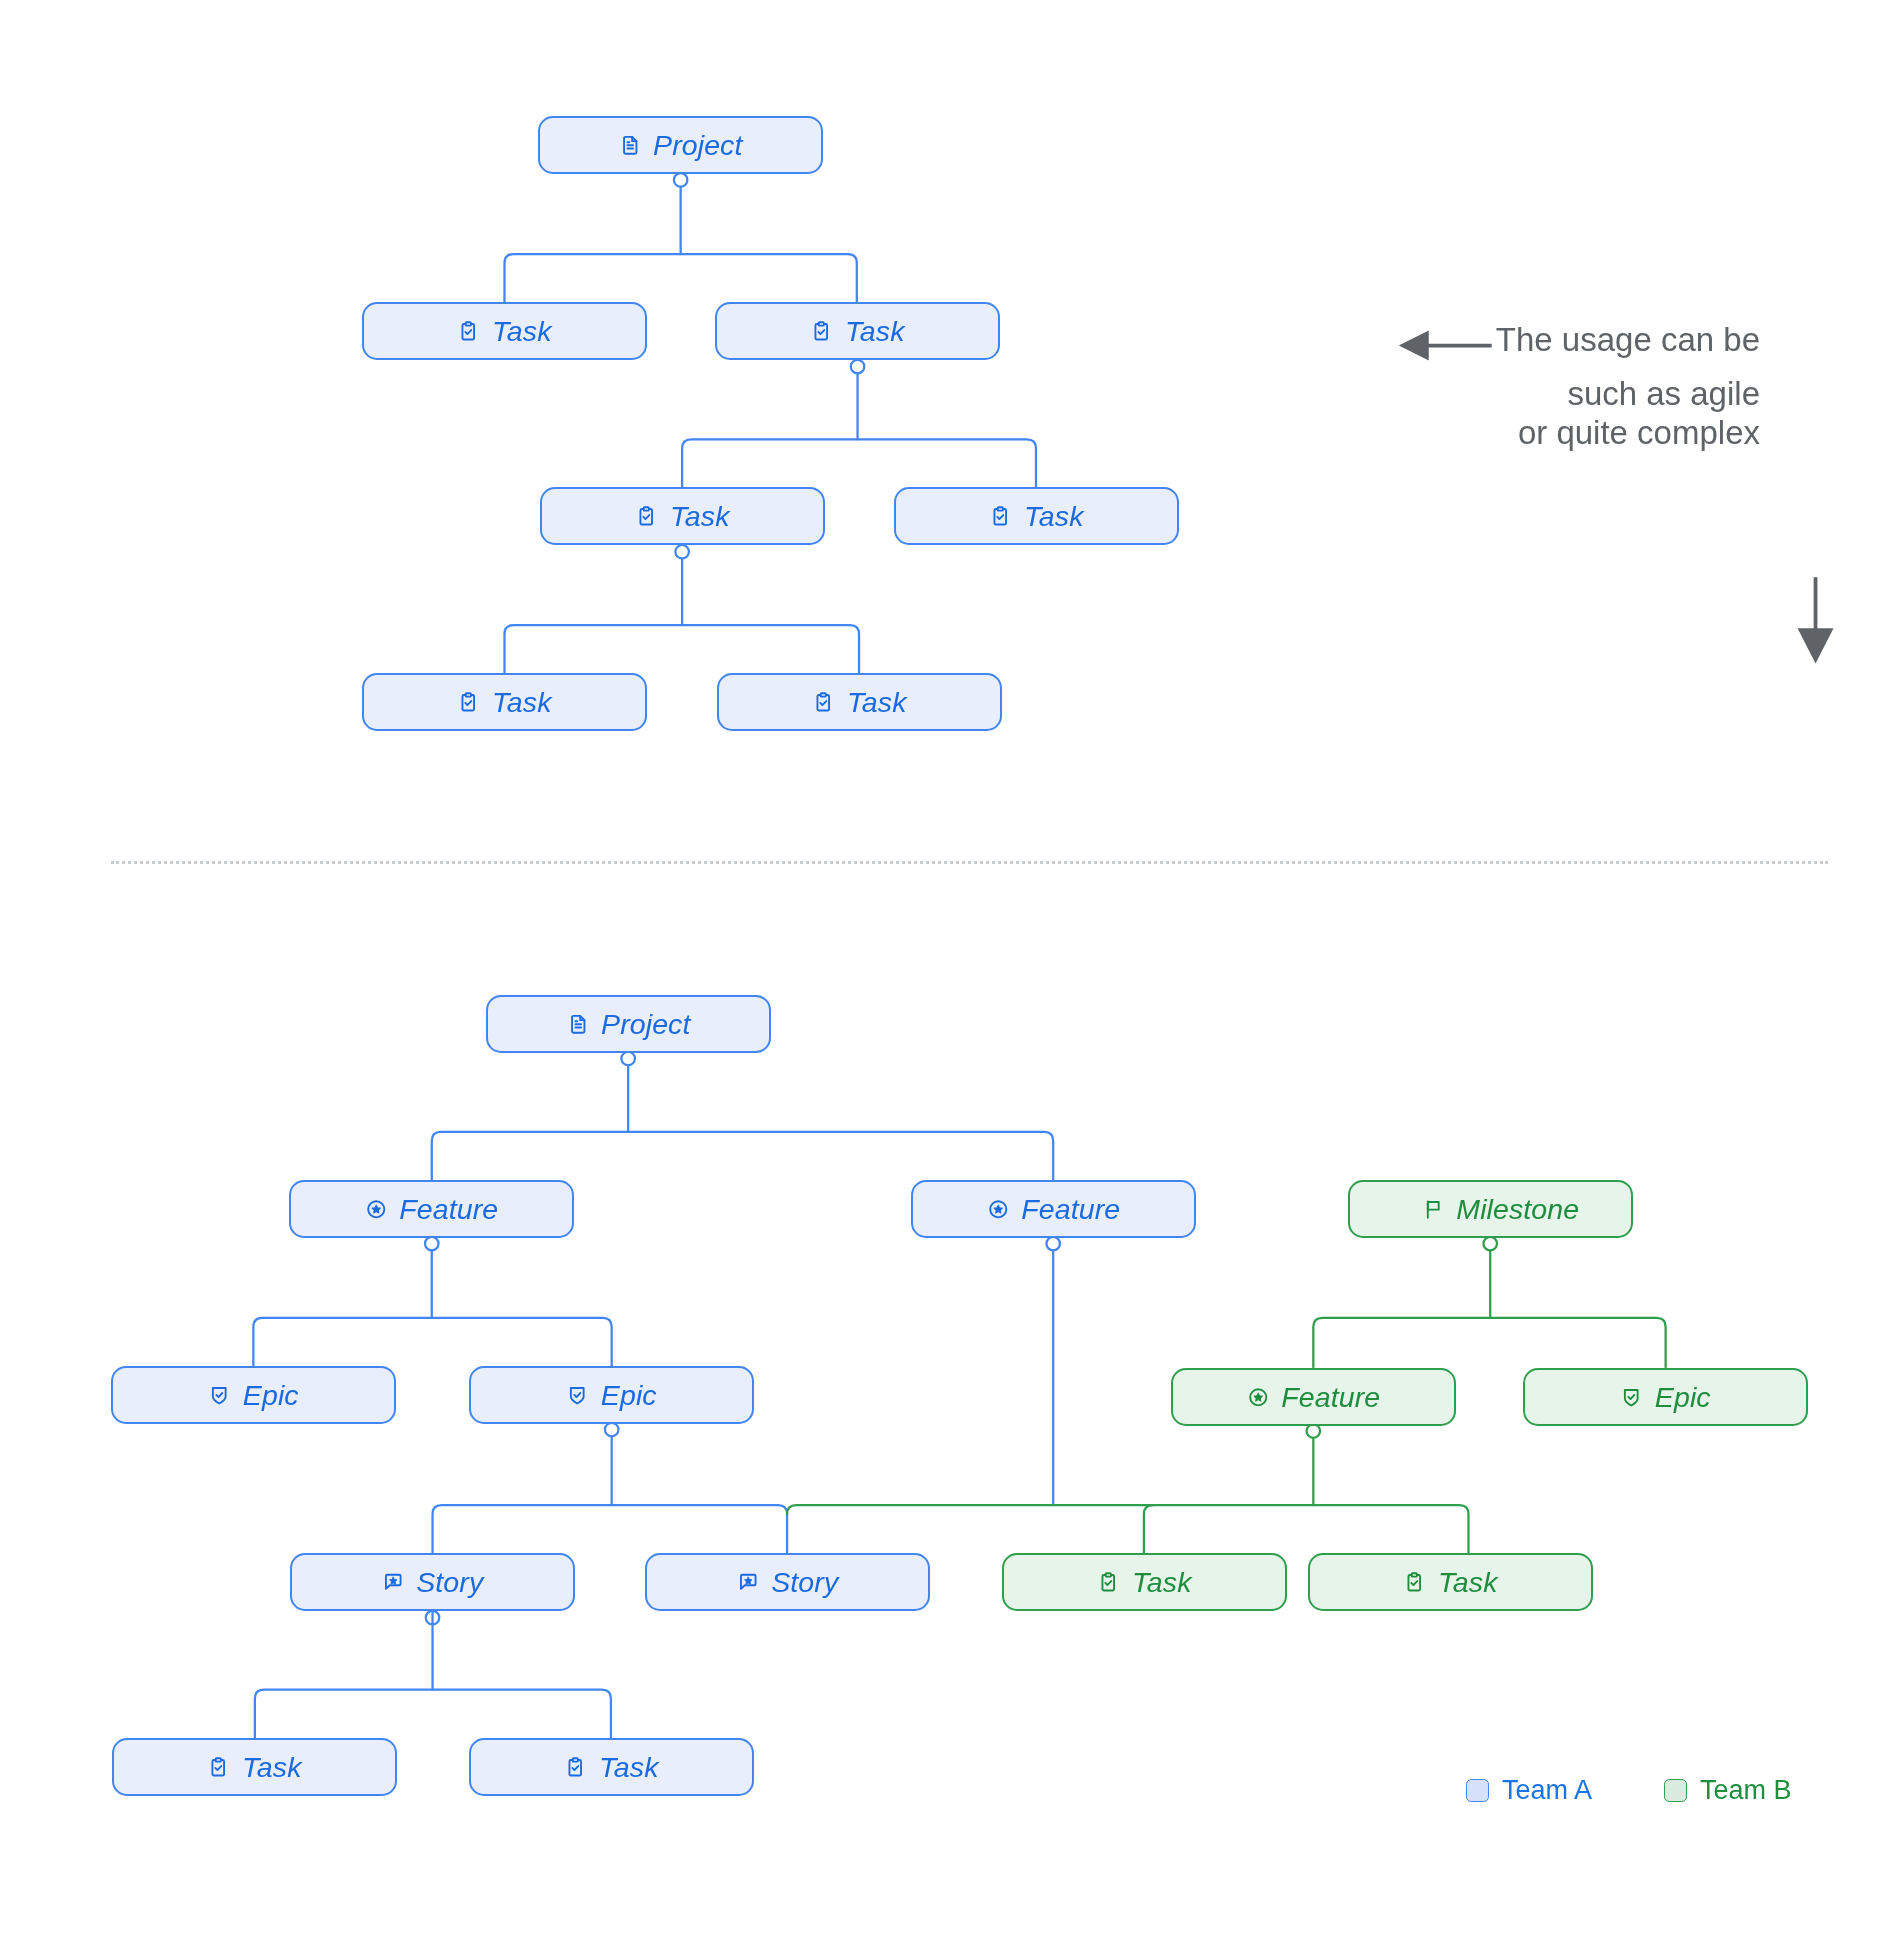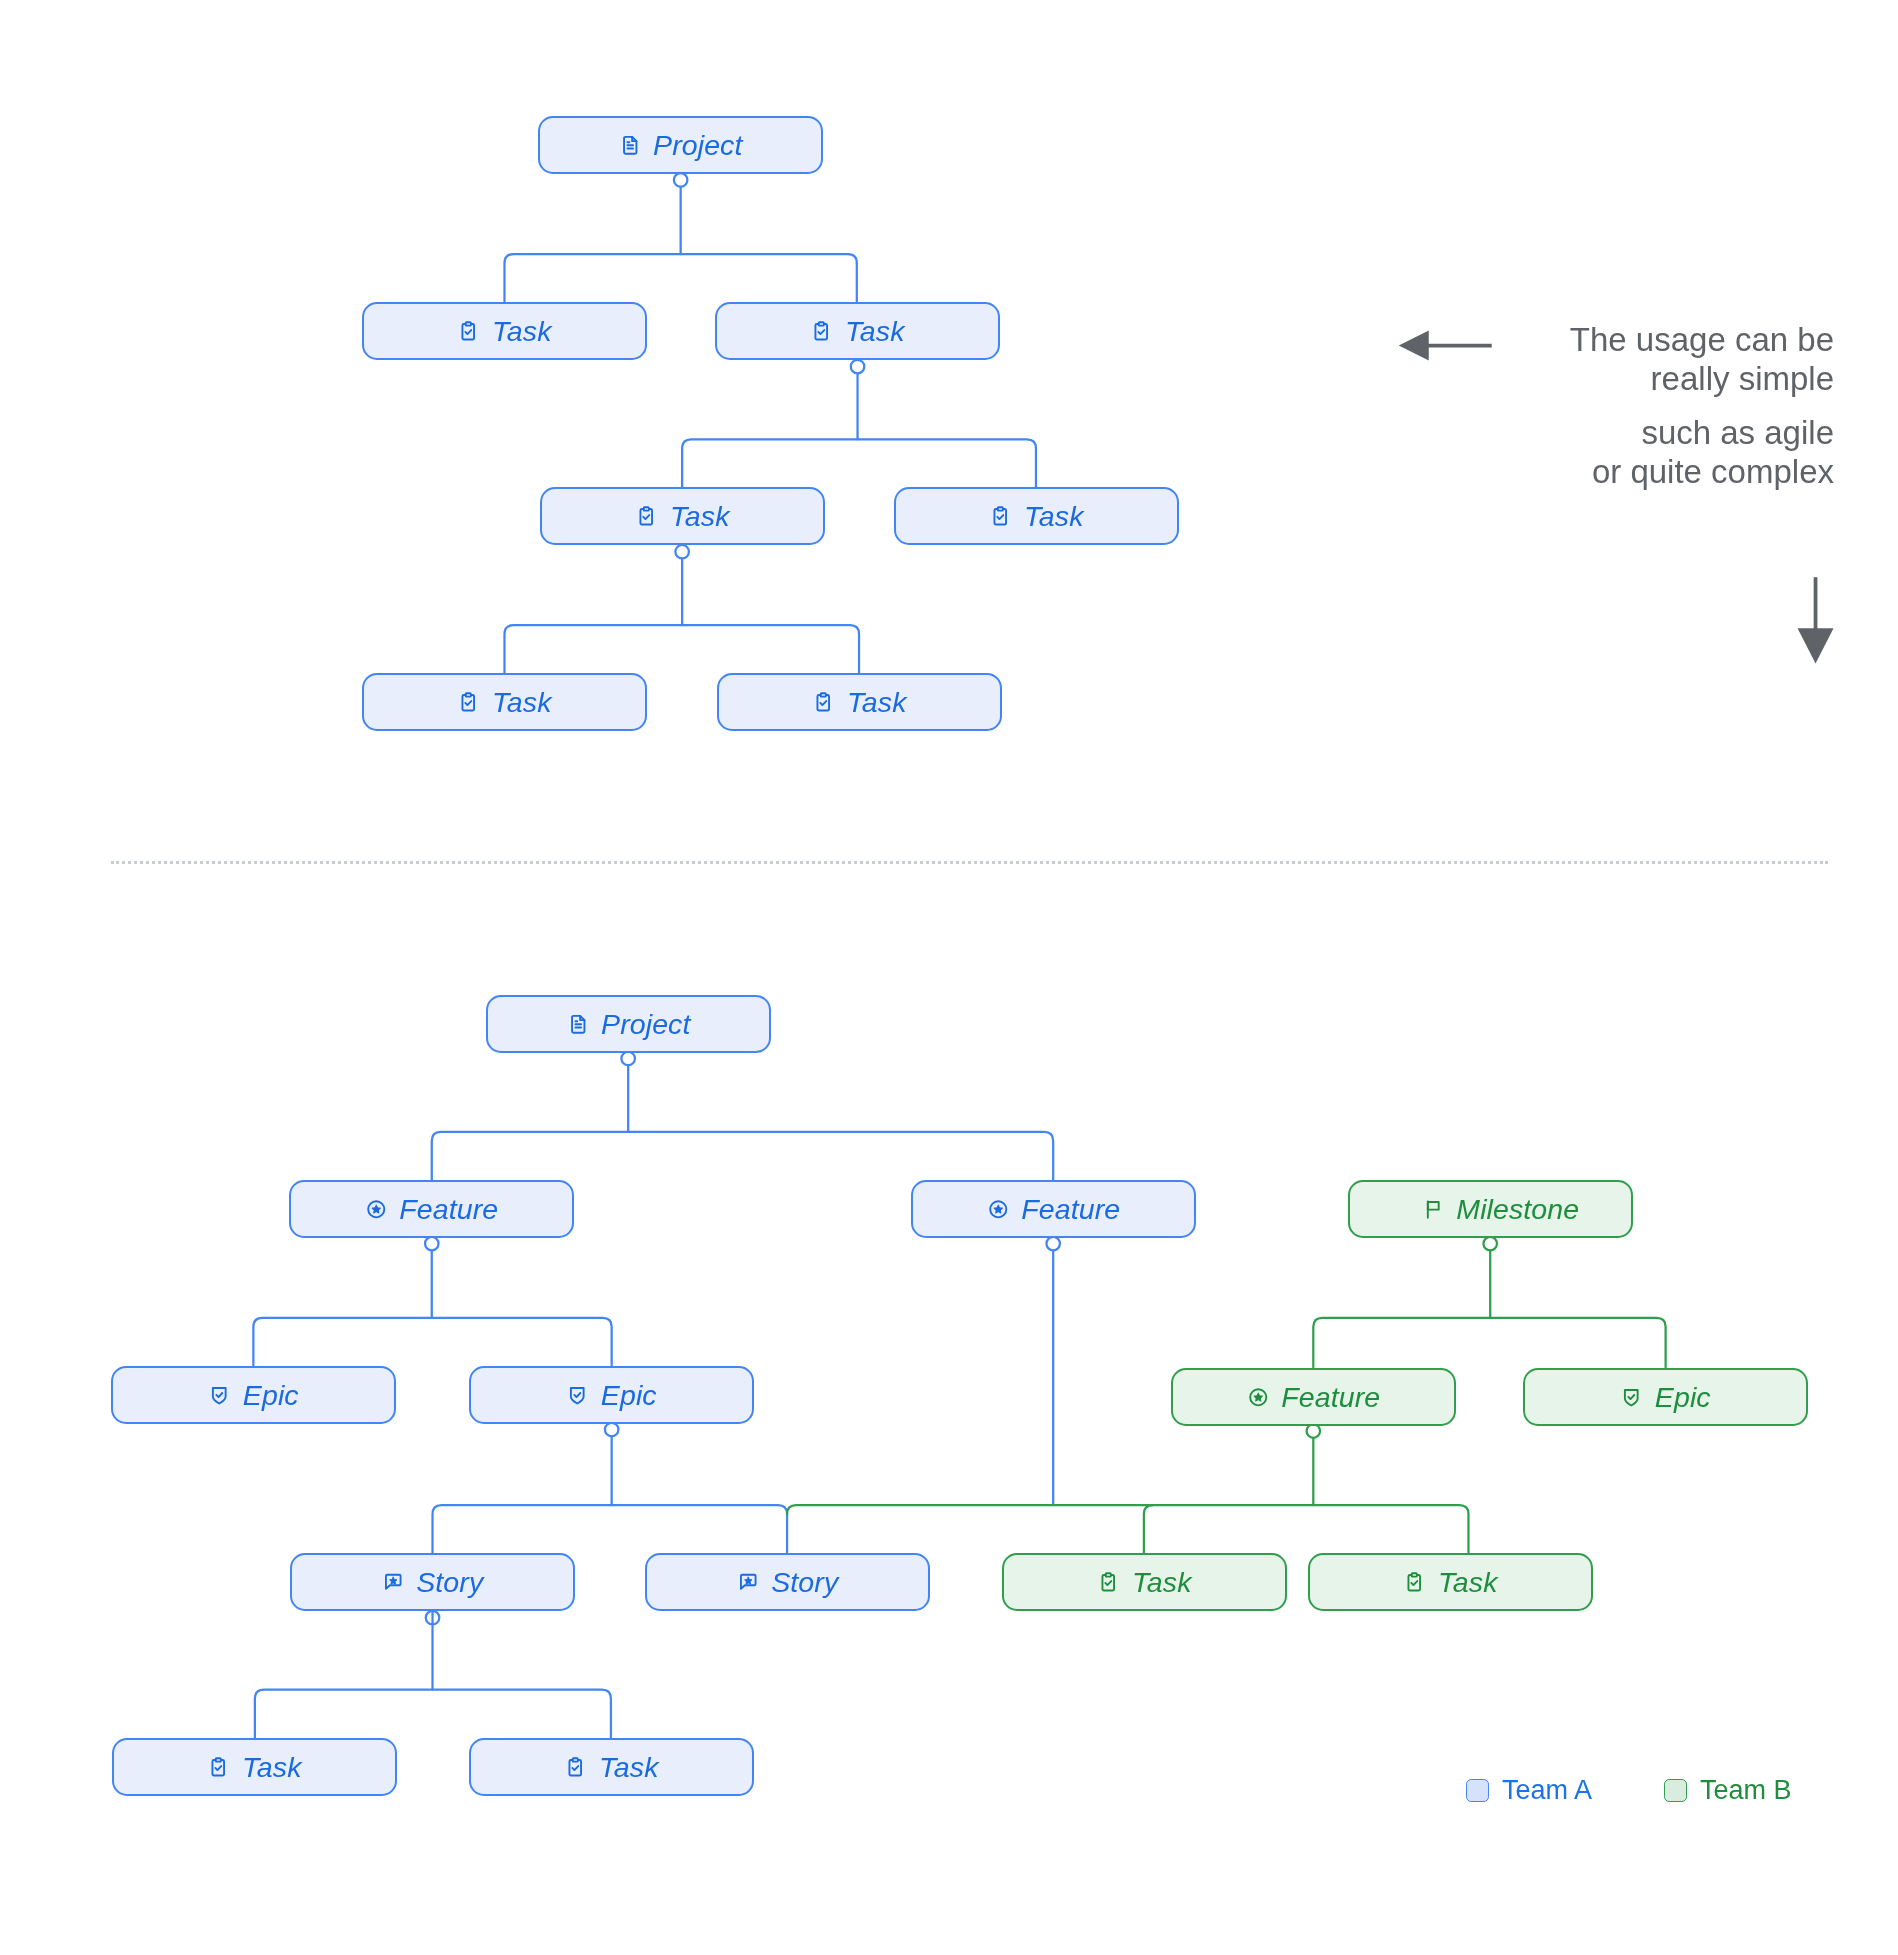--- a/index.html
+++ b/index.html
@@ -161,23 +161,22 @@
       <polygon points="1866,461 1906,441 1906,481" stroke="none"></polygon>
     </g>
     <g stroke="#5f6368" stroke-width="5" fill="#5f6368">
       <line x1="2422" y1="770" x2="2422" y2="845"></line>
       <polygon points="2422,885 2398,838 2446,838" stroke="none"></polygon>
     </g>
   </svg>
 
   <div class="divider" style="left:111px; top:861px; width:1717px;"></div>
 
-  <div class="annotation" style="left:1275px; top:321px; width:559px;">
+  <div class="annotation" style="left:1201px; top:321px; width:559px;">
     <span class="ln">The usage can be</span>
-    <span class="ln">really simple</span>
     <span class="gap"></span>
     <span class="ln">such as agile</span>
     <span class="ln">or quite complex</span>
   </div>
 
   <div class="legend" style="left:1466px; top:1775px;">
     <div class="legend-item blue">
       <span class="swatch blue"></span>
       <span>Team A</span>
     </div>

